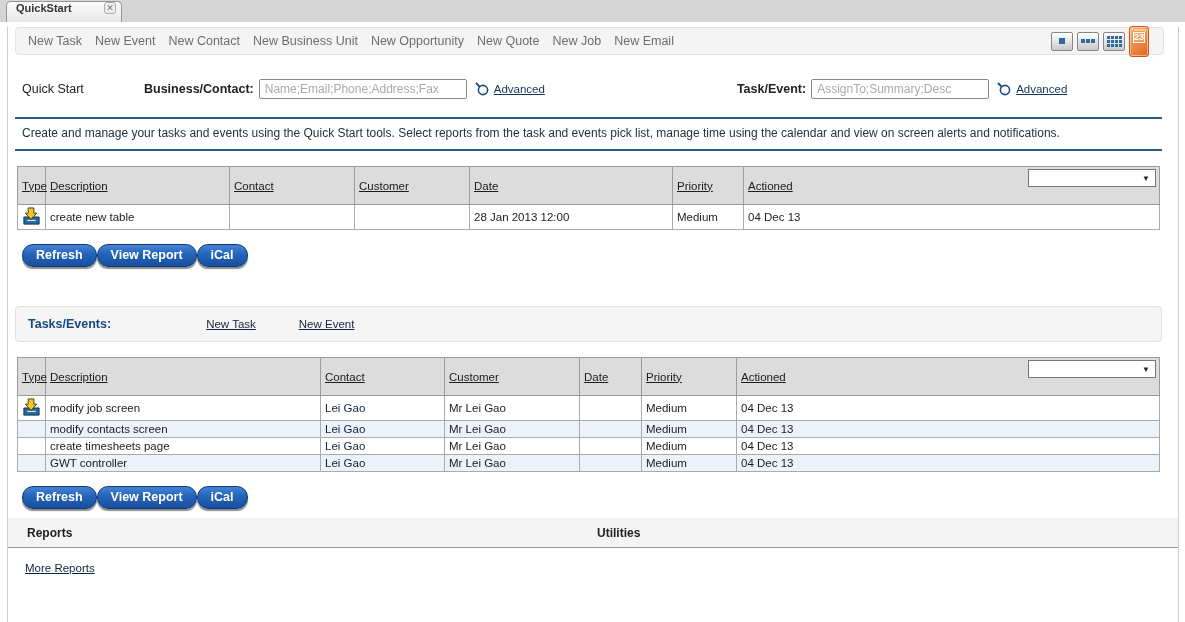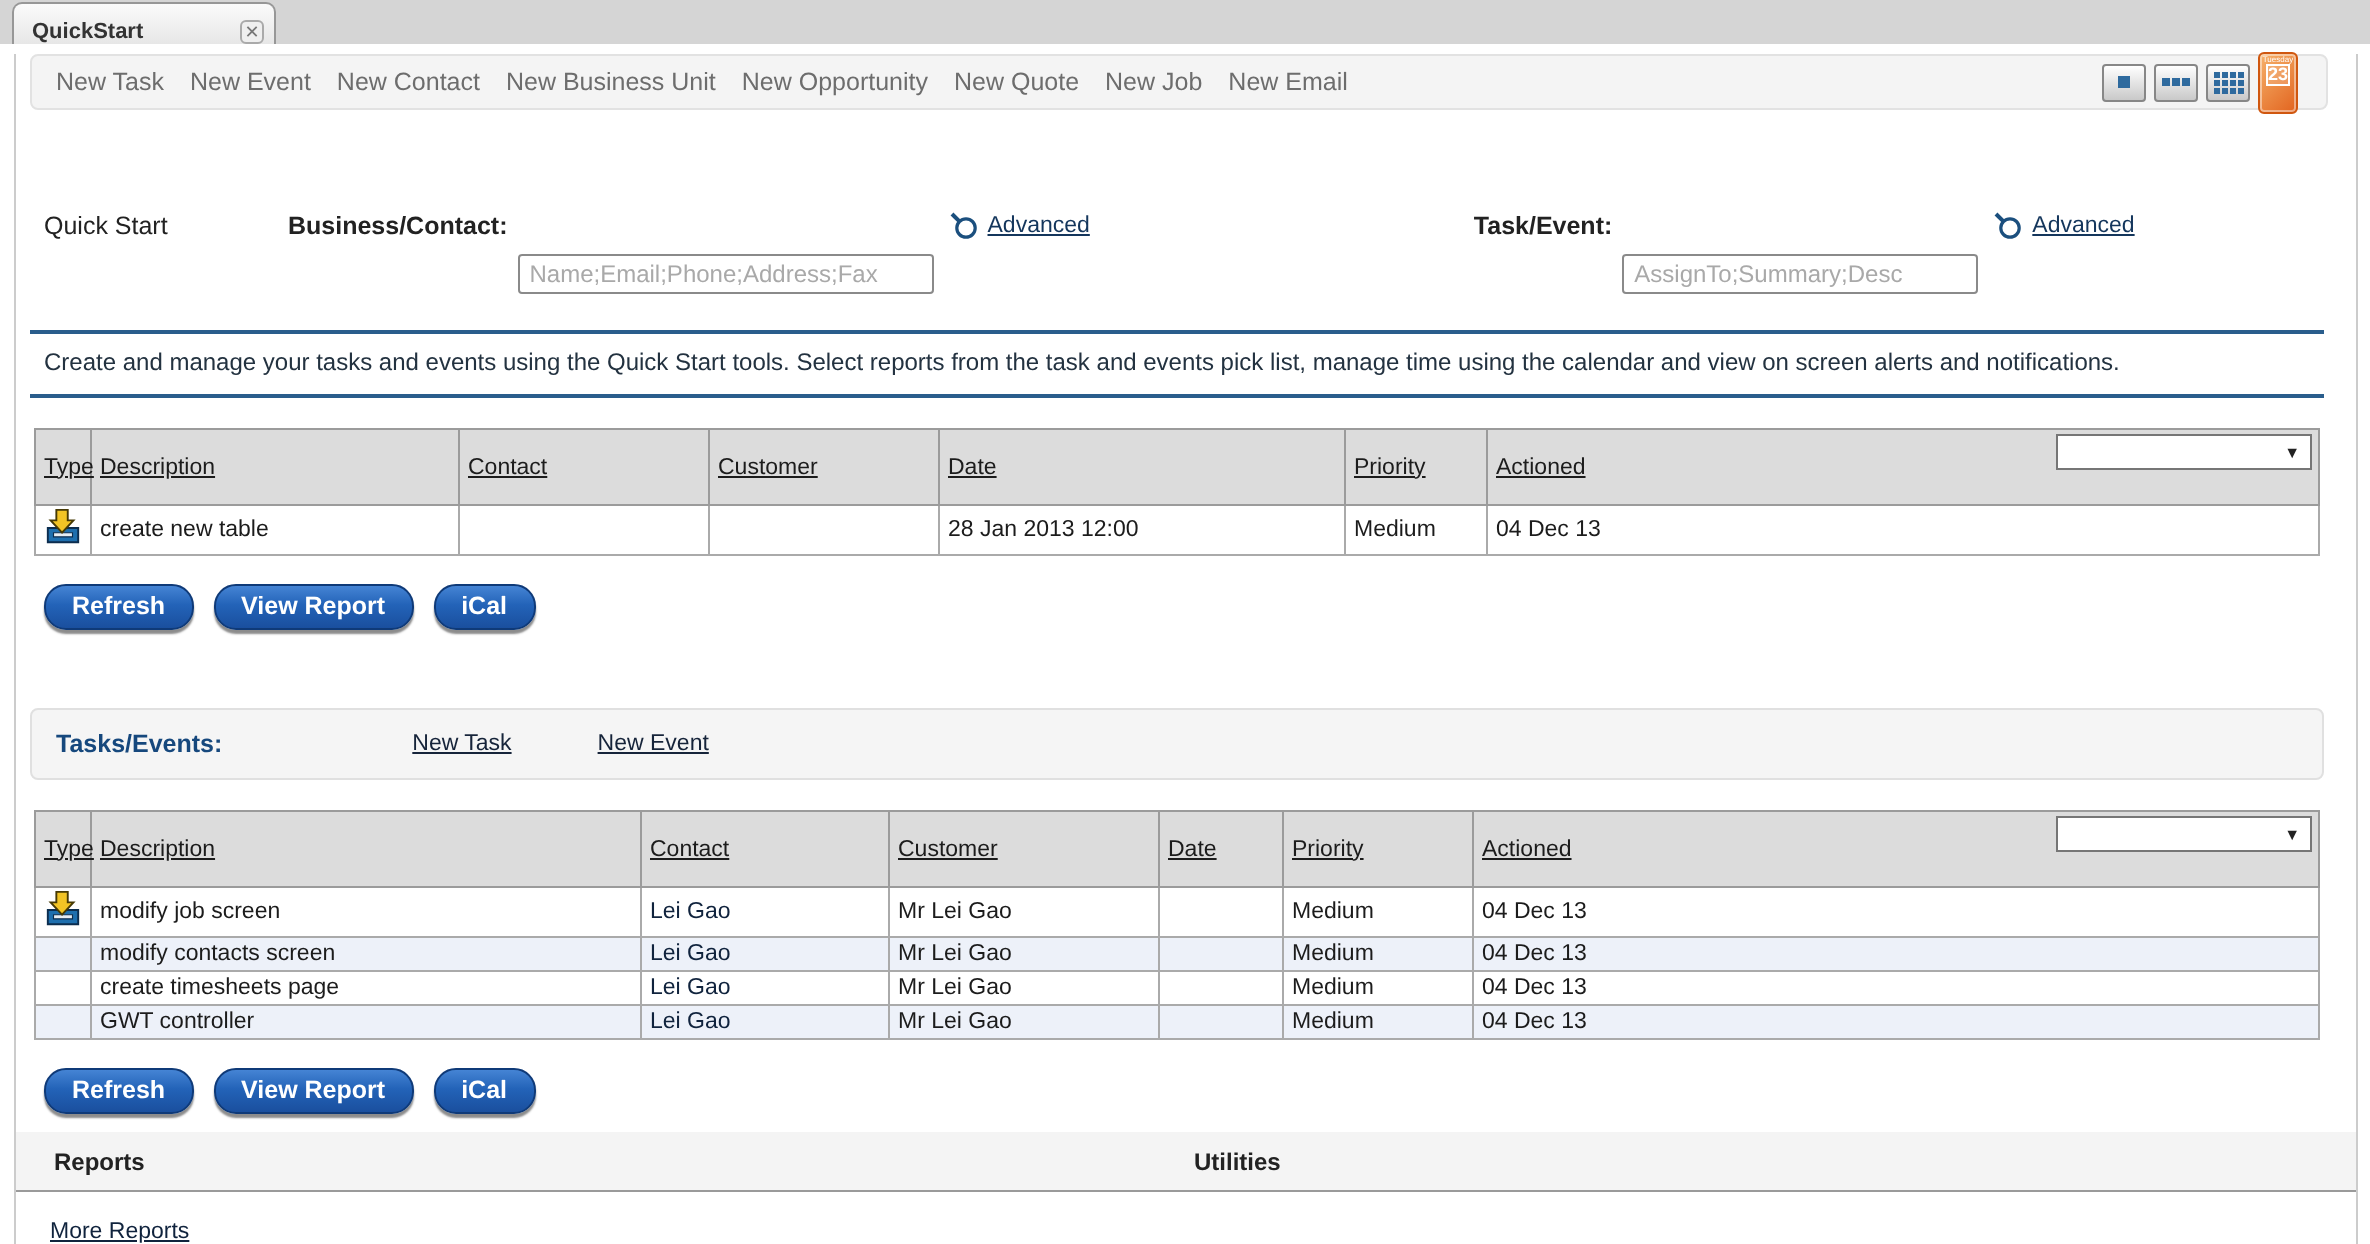--- a/index.html
+++ b/index.html
@@ -1,22 +1,22 @@
 <!DOCTYPE html>
 <html><head>
 <meta charset="utf-8">
 <style>
   * { margin:0; padding:0; box-sizing:border-box; }
   html,body { width:1185px; height:622px; background:#fff; font-family:"Liberation Sans", sans-serif; overflow:hidden; }
 
   
   .tabbar { height:22px; background:#d5d5d5; position:relative; }
-  .tab { position:absolute; left:6px; bottom:0; width:132px; height:21px;
+  .tab { position:absolute; left:6px; bottom:0; width:116px; height:21px;
          background:linear-gradient(#fbfbfb,#e7e7e7); border:1px solid #979797; border-bottom:none;
-         border-radius:5px 5px 0 0; display:flex; align-items:flex-end; padding:0 5px 0 9px;gap:20px; }
+         border-radius:5px 5px 0 0; display:flex; align-items:flex-start; padding:0 5px 0 9px;gap:20px; }
   .tab-title { font-size:11px; font-weight:bold; color:#333; flex:1; }
   .tab-close { width:12px; height:12px; border:1px solid #aaa; border-radius:3px; background:#efefef;
                color:#777; font-size:9px; line-height:10px; text-align:center; cursor:pointer; }
 
   
   .content { margin:0 6px 0 7px; height:600px; border-left:1px solid #cccccc; border-right:1px solid #cccccc; background:#fff; }
 
   
   .toolbar { margin:5px 14px 0 7px; height:28px; background:#f4f4f4; border:1px solid #e2e2e2; border-radius:4px;
              display:flex; align-items:center; padding:0 14px 0 12px; }
@@ -32,21 +32,21 @@
          border-radius:3px; box-shadow:inset 0 0 0 1px rgba(255,255,255,.45); overflow:hidden; cursor:pointer; }
   .cal-head { font-size:4px; color:#fff; text-align:center; height:5px; line-height:5px; }
   .cal-num { margin:0 3px; border:1px solid #fff; background:rgba(255,255,255,.15); color:#fff;
              font-size:9px; font-weight:bold; text-align:center; line-height:9px; }
 
   
   .searchrow { margin-top:24px; padding-left:14px; display:flex; align-items:center; font-size:12.5px; color:#222; }
   .qs-title { font-weight:normal; width:122px; }
   .fld-label { font-weight:bold; margin-right:5px; }
   .sinput { width:208px; height:20px; border:1px solid #8a8a8a; border-radius:2px; font-size:12px; padding:0 5px;
-            color:#6d28d9; font-family:"Liberation Sans", sans-serif;margin-top:48px; }
+            color:#6d28d9; font-family:"Liberation Sans", sans-serif; }
   .sinput::placeholder { color:#a9a9a9; }
   .sinput.task { width:178px; }
   .mag { margin-left:7px; cursor:pointer; display:flex; }
   .advanced { margin-left:4px; font-size:11.5px; color:#14365c; text-decoration:underline; cursor:pointer; }
   .tasklbl { margin-left:192px; }
 
   
   .intro { margin:18px 16px 0 7px; border-top:2px solid #2a5d8c; border-bottom:2px solid #2a5d8c;
            padding:7px 7px 9px 7px; font-size:12px; color:#233240; }
 
@@ -66,21 +66,21 @@
   td { border:1px solid #aaaaaa; background:#fff; padding:1px 4px; height:25px; vertical-align:middle; overflow:hidden; }
   tr.slim td { height:17px; }
   tr.alt td { background:#edf1f9; }
   .th-actioned { position:relative; }
   .fselect { position:absolute; right:3px; top:2px; width:128px; height:18px; background:#fff; border:1px solid #767676;
              display:flex; align-items:center; justify-content:flex-end; padding-right:5px; font-size:8px; color:#222; cursor:pointer; }
   .ctc-link { color:#10233d; cursor:pointer; }
   .typecell { text-align:center; padding:1px 2px; }
 
   
-  .btnrow { margin:14px 0 0 14px; display:flex; gap:10px; }
+  .btnrow { margin:14px 0 0 14px; display:flex; }
   .pill { background:linear-gradient(#4584d4 0%, #2363b8 45%, #1a4f9e 100%); border:1px solid #0f3a78; border-radius:11px;
           color:#fff; font-weight:bold; font-size:12.5px; padding:3px 13px 4px; box-shadow:0 2px 1px rgba(45,45,45,.55);
           font-family:"Liberation Sans", sans-serif; cursor:pointer; }
 
   
   .footband { margin-top:9px; height:30px; background:#f4f4f4; border-bottom:1px solid #9a9a9a;
               display:flex; align-items:center; padding-left:19px; font-size:12px; font-weight:bold; color:#222; }
   .foot-reports { width:570px; }
   .morereports { display:inline-block; margin:14px 0 0 17px; font-size:11.5px; color:#10233d;
                  text-decoration:underline; cursor:pointer; }

